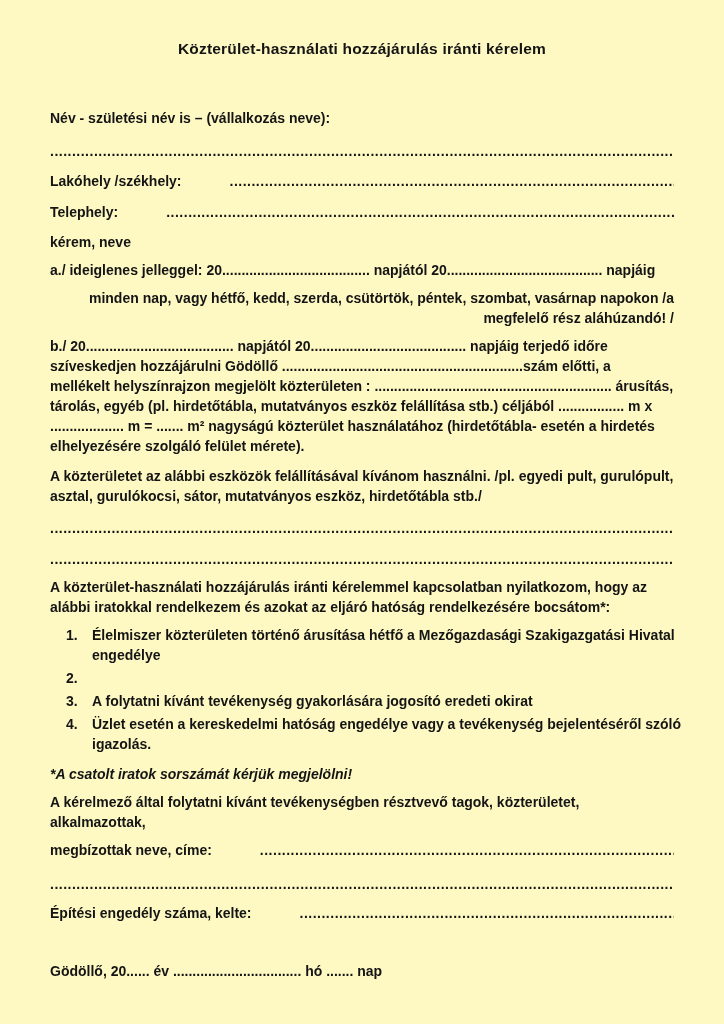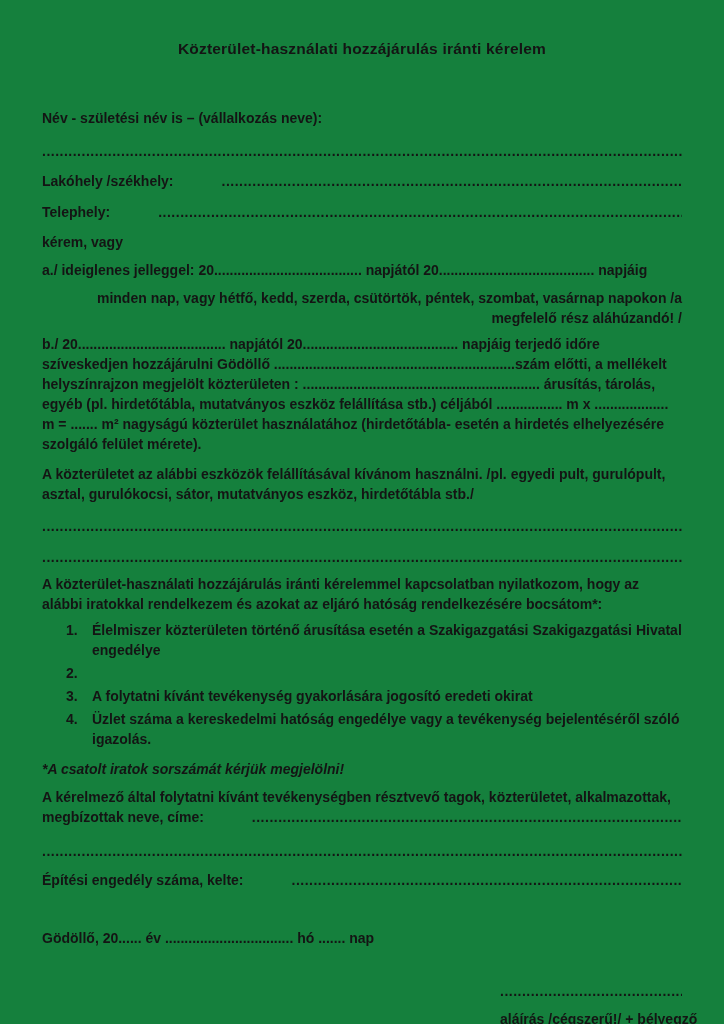--- a/index.html
+++ b/index.html
@@ -5,39 +5,39 @@
   html, body {
     margin: 0;
     padding: 0;
     background: #ffffff;
   }
   .page {
     position: relative;
     width: 724px;
     height: 1024px;
     margin: 0 auto;
-    background: #15803d;
+    background: #fef9c3;
     box-sizing: border-box;
     padding: 40px 42px 16px 42px;
     font-family: "Liberation Sans", sans-serif;
     color: #141414;
     overflow: hidden;
   }
   .title {
     text-align: center;
     font-size: 15.5px;
     font-weight: 700;
     letter-spacing: 0.2px;
     margin: 0;
   }
   .p {
     font-size: 14px;
     line-height: 20px;
     font-weight: 600;
-    margin: 0;
+    margin: 8px;
   }
   .row {
     display: flex;
     align-items: flex-start;
     overflow: hidden;
     gap: 44px;
   }
   .row .label {
     white-space: nowrap;
     padding-right: 4px;
@@ -123,51 +123,51 @@
   <div class="p row mt-res">
     <span class="label">Lakóhely /székhely:</span>
     <span class="leader">........................................................................................................................................................................................................................................................................................................................................</span>
   </div>
 
   <div class="p row mt-site">
     <span class="label">Telephely:</span>
     <span class="leader">........................................................................................................................................................................................................................................................................................................................................</span>
   </div>
 
-  <p class="p mt-kerem">kérem, vagy</p>
+  <p class="p mt-kerem">kérem, neve</p>
 
   <p class="p mt-a">a./ ideiglenes jelleggel: 20...................................... napjától 20........................................ napjáig</p>
 
   <p class="p mt-days">minden nap, vagy hétfő, kedd, szerda, csütörtök, péntek, szombat, vasárnap napokon /a megfelelő rész aláhúzandó! /</p>
 
   <p class="p mt-b">b./ 20...................................... napjától 20........................................ napjáig terjedő időre szíveskedjen hozzájárulni Gödöllő ..............................................................szám előtti, a mellékelt helyszínrajzon megjelölt közterületen : ............................................................. árusítás, tárolás, egyéb (pl. hirdetőtábla, mutatványos eszköz felállítása stb.) céljából ................. m x ................... m = ....... m² nagyságú közterület használatához (hirdetőtábla- esetén a hirdetés elhelyezésére szolgáló felület mérete).</p>
 
   <p class="p mt-equip">A közterületet az alábbi eszközök felállításával kívánom használni. /pl. egyedi pult, gurulópult, asztal, gurulókocsi, sátor, mutatványos eszköz, hirdetőtábla stb./</p>
 
   <div class="p leader-line mt-dotsA">........................................................................................................................................................................................................................................................................................................................................</div>
 
   <div class="p leader-line mt-dotsB">........................................................................................................................................................................................................................................................................................................................................</div>
 
   <p class="p mt-decl">A közterület-használati hozzájárulás iránti kérelemmel kapcsolatban nyilatkozom, hogy az alábbi iratokkal rendelkezem és azokat az eljáró hatóság rendelkezésére bocsátom*:</p>
 
   <ol class="doc-list">
     <li class="doc-item">
       <span class="doc-num">1.</span>
-      <span>Élelmiszer közterületen történő árusítása esetén a Szakigazgatási Szakigazgatási Hivatal engedélye</span>
+      <span>Élelmiszer közterületen történő árusítása hétfő a Mezőgazdasági Szakigazgatási Hivatal engedélye</span>
     </li>
     <li class="doc-item">
       <span class="doc-num">2.</span>
     </li>
     <li class="doc-item">
       <span class="doc-num">3.</span>
       <span>A folytatni kívánt tevékenység gyakorlására jogosító eredeti okirat</span>
     </li>
     <li class="doc-item">
       <span class="doc-num">4.</span>
-      <span>Üzlet száma a kereskedelmi hatóság engedélye vagy a tevékenység bejelentéséről szóló igazolás.</span>
+      <span>Üzlet esetén a kereskedelmi hatóság engedélye vagy a tevékenység bejelentéséről szóló igazolás.</span>
     </li>
   </ol>
 
   <p class="p mt-foot">*A csatolt iratok sorszámát kérjük megjelölni!</p>
 
   <p class="p mt-part">A kérelmező által folytatni kívánt tevékenységben résztvevő tagok, közterületet, alkalmazottak,</p>
 
   <div class="p row">
     <span class="label">megbízottak neve, címe:</span>
     <span class="leader">........................................................................................................................................................................................................................................................................................................................................</span>

